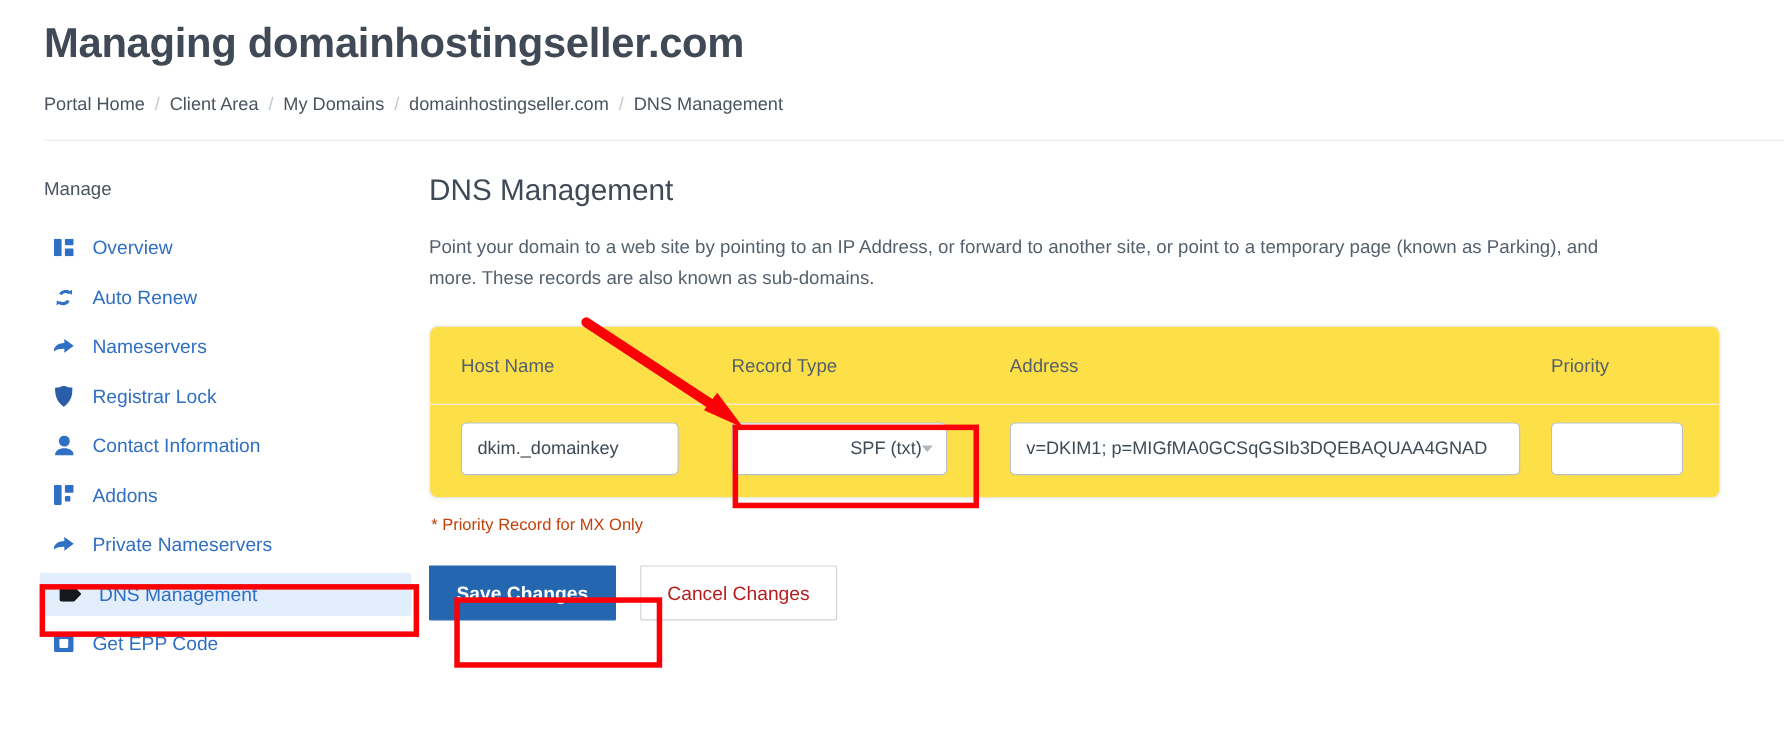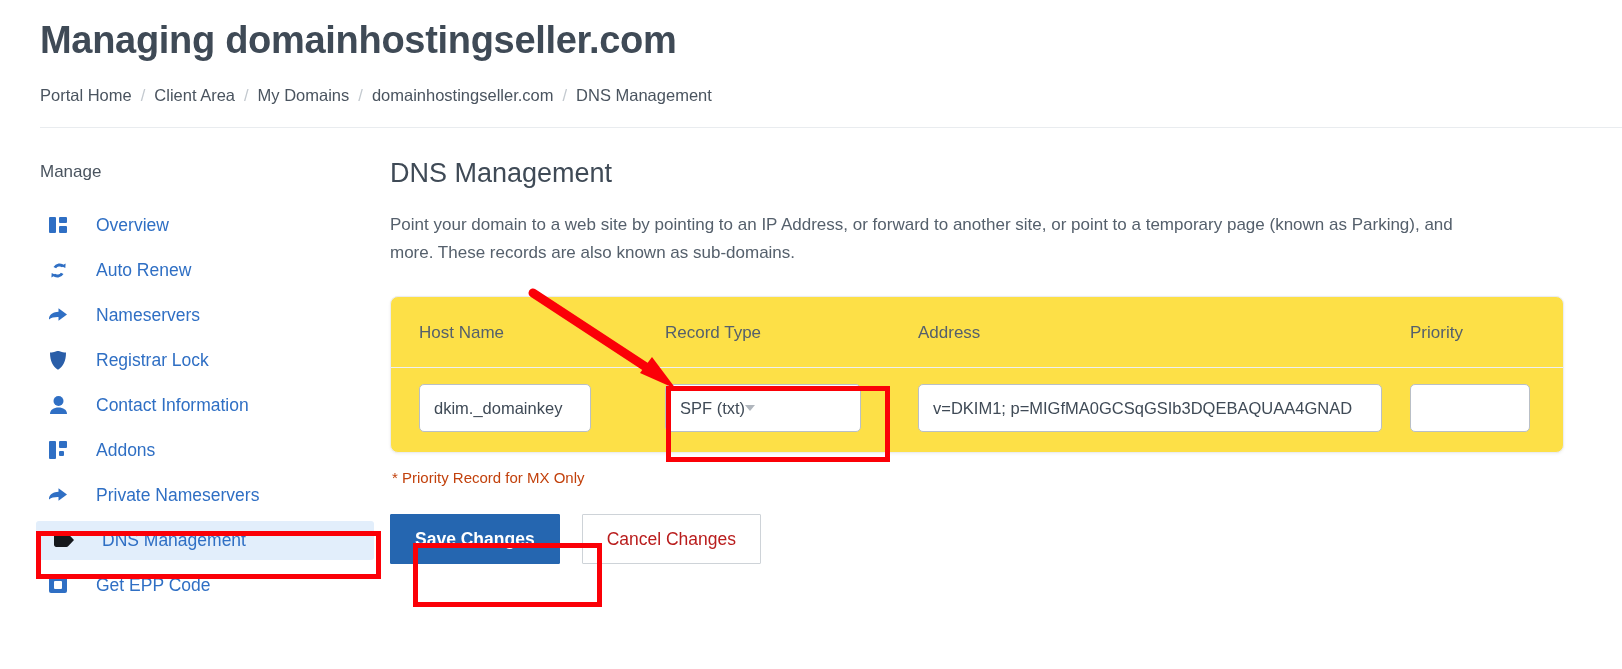--- a/index.html
+++ b/index.html
@@ -70,21 +70,21 @@
     margin-bottom: 24px;
   }
   .nav-list {
     list-style: none;
     margin: 0;
     padding: 0;
   }
   .nav-item {
     display: flex;
     align-items: center;
-    gap: 28px;
+    gap: 16px;
     padding: 9px 14px 9px 8px;
     border-radius: 3px;
     margin-bottom: 6px;
     position: relative;
   }
   .nav-item .nav-label {
     font-size: 17.5px;
     color: #2f6fc4;
     white-space: nowrap;
   }
@@ -164,24 +164,24 @@
     font-size: 16.5px;
     color: #3f4a56;
     display: flex;
     align-items: center;
     padding: 0 14px;
     box-sizing: border-box;
     overflow: hidden;
     white-space: nowrap;
     font-family: "Liberation Sans", sans-serif;
   }
-  .input-host { width: 172px; }
+  .input-host { width: 198px; }
   .input-select {
     width: 196px;
-    justify-content: flex-start;
+    justify-content: flex-end;
     padding-right: 12px;
   }
   .input-address { width: 470px; }
   .input-priority { width: 120px; }
 
   .caret {
     width: 0;
     height: 0;
     border-left: 5px solid transparent;
     border-right: 5px solid transparent;

